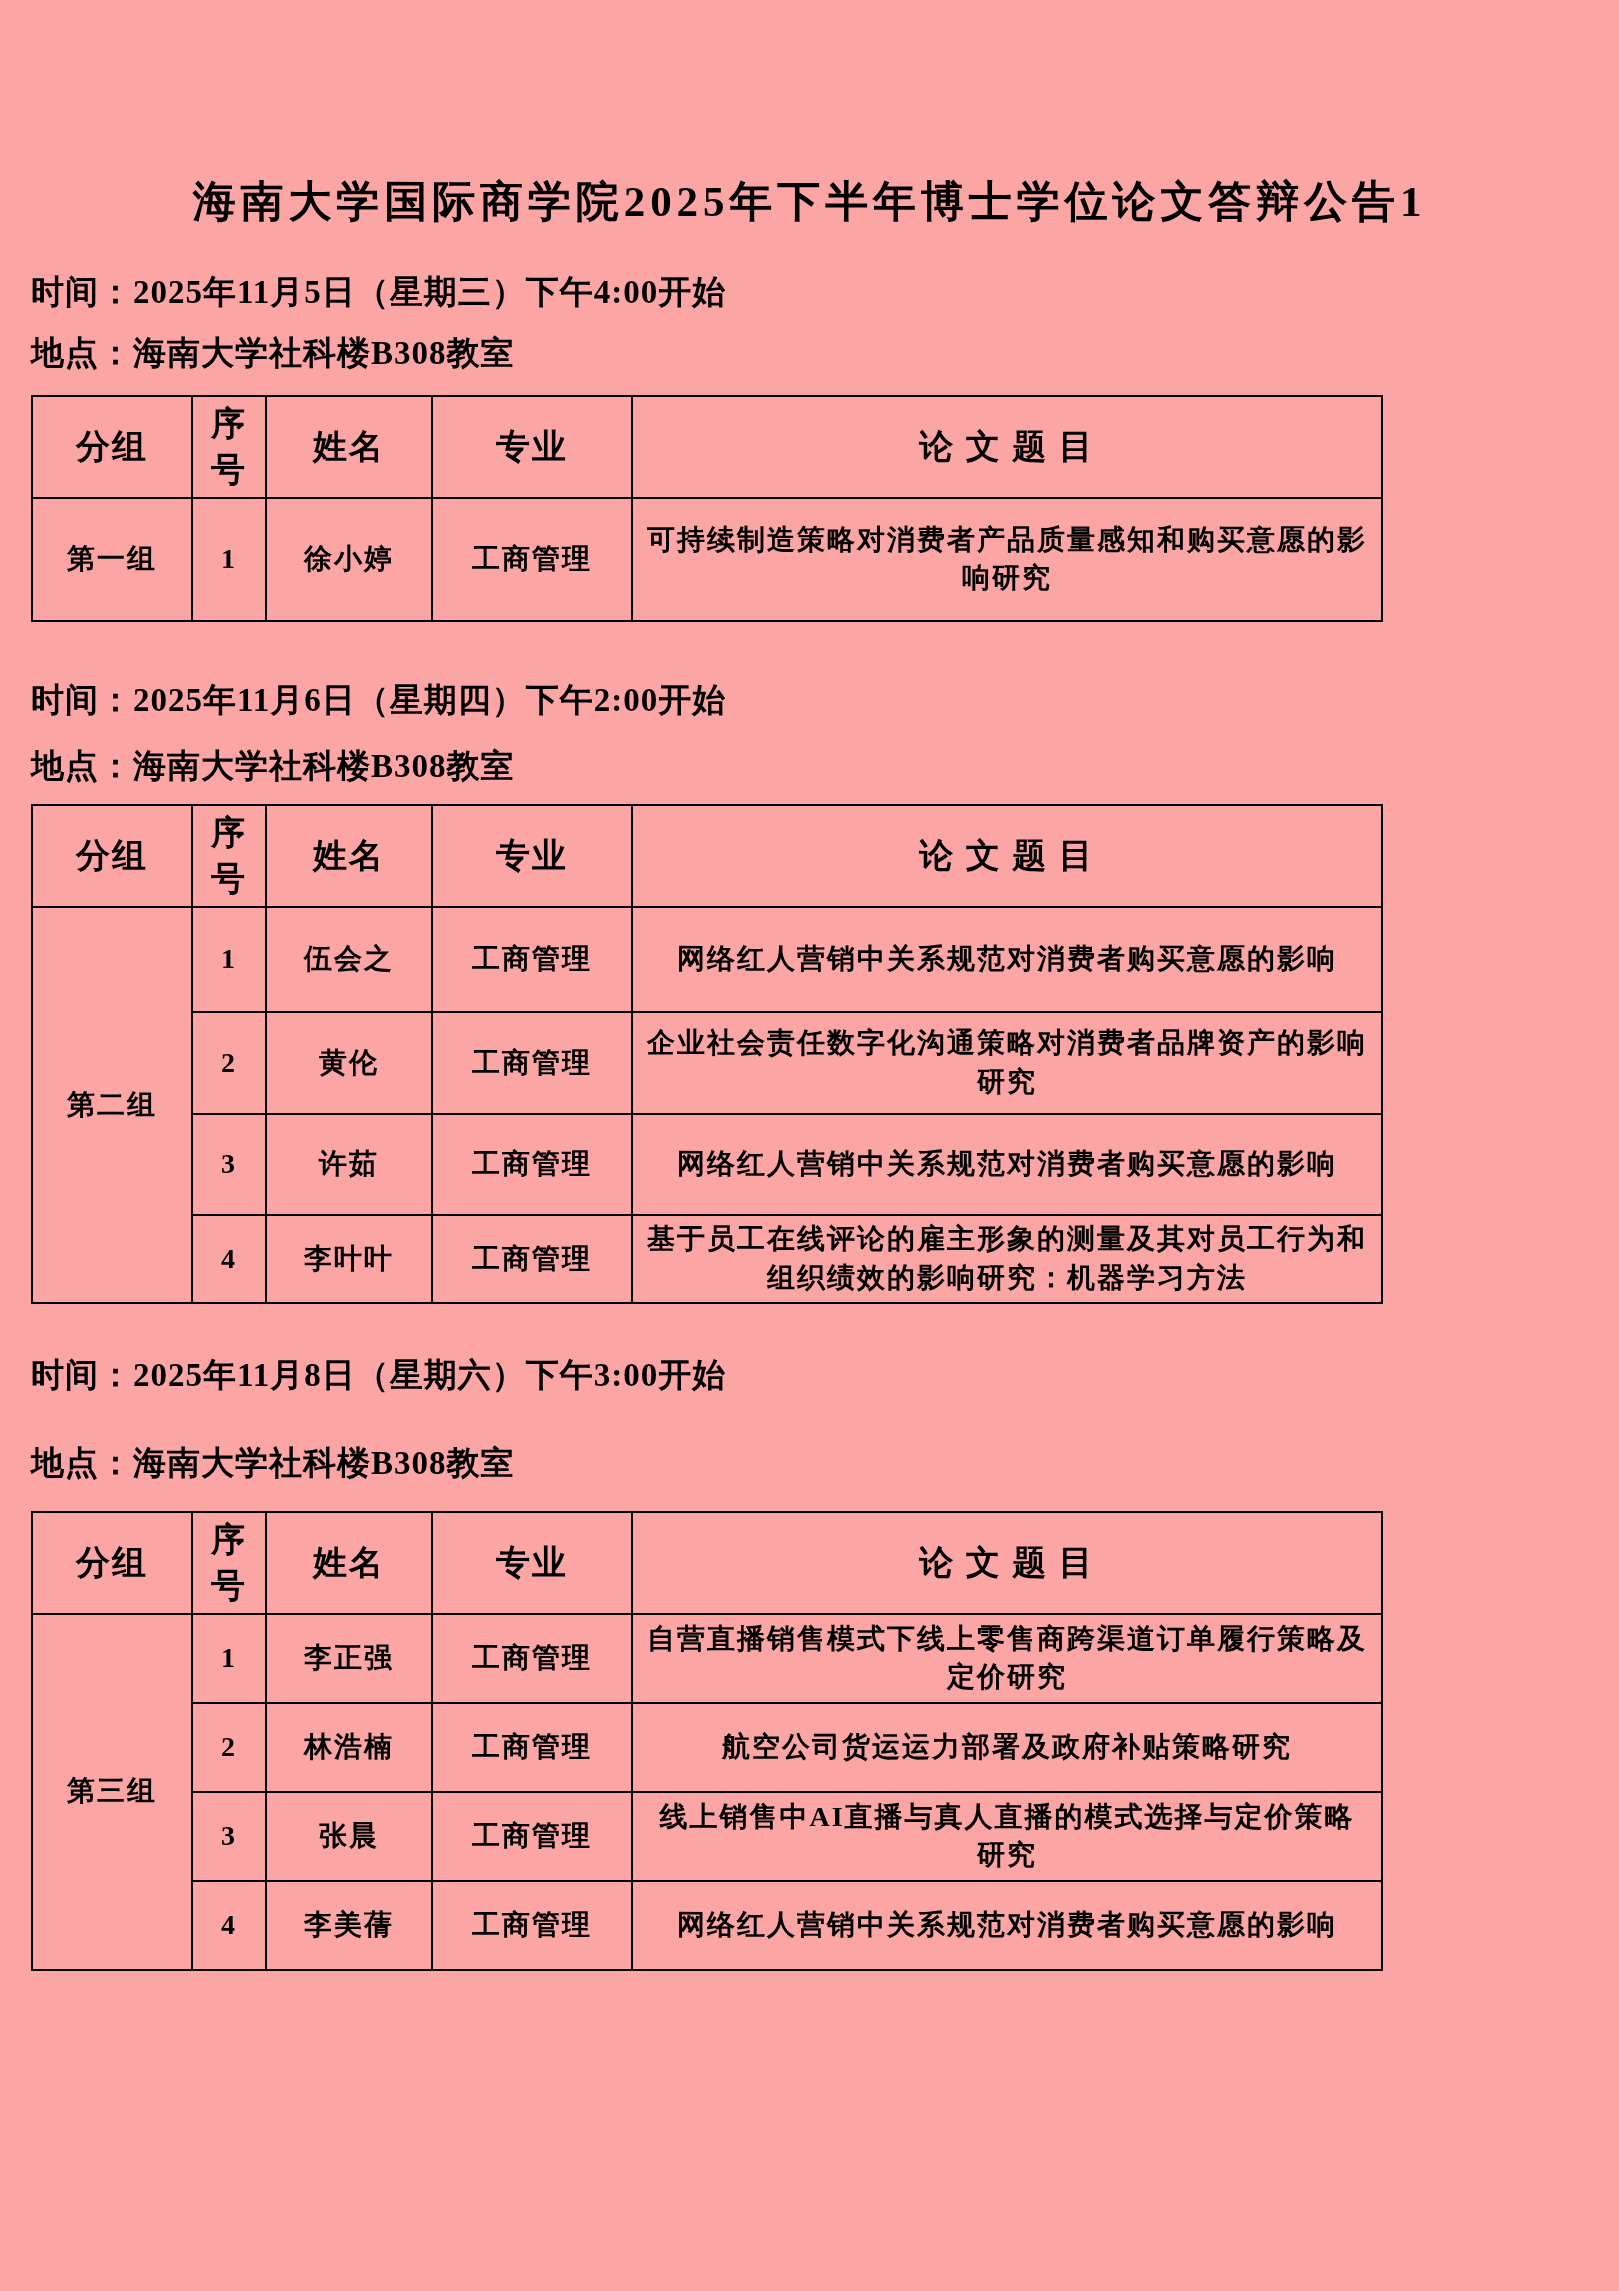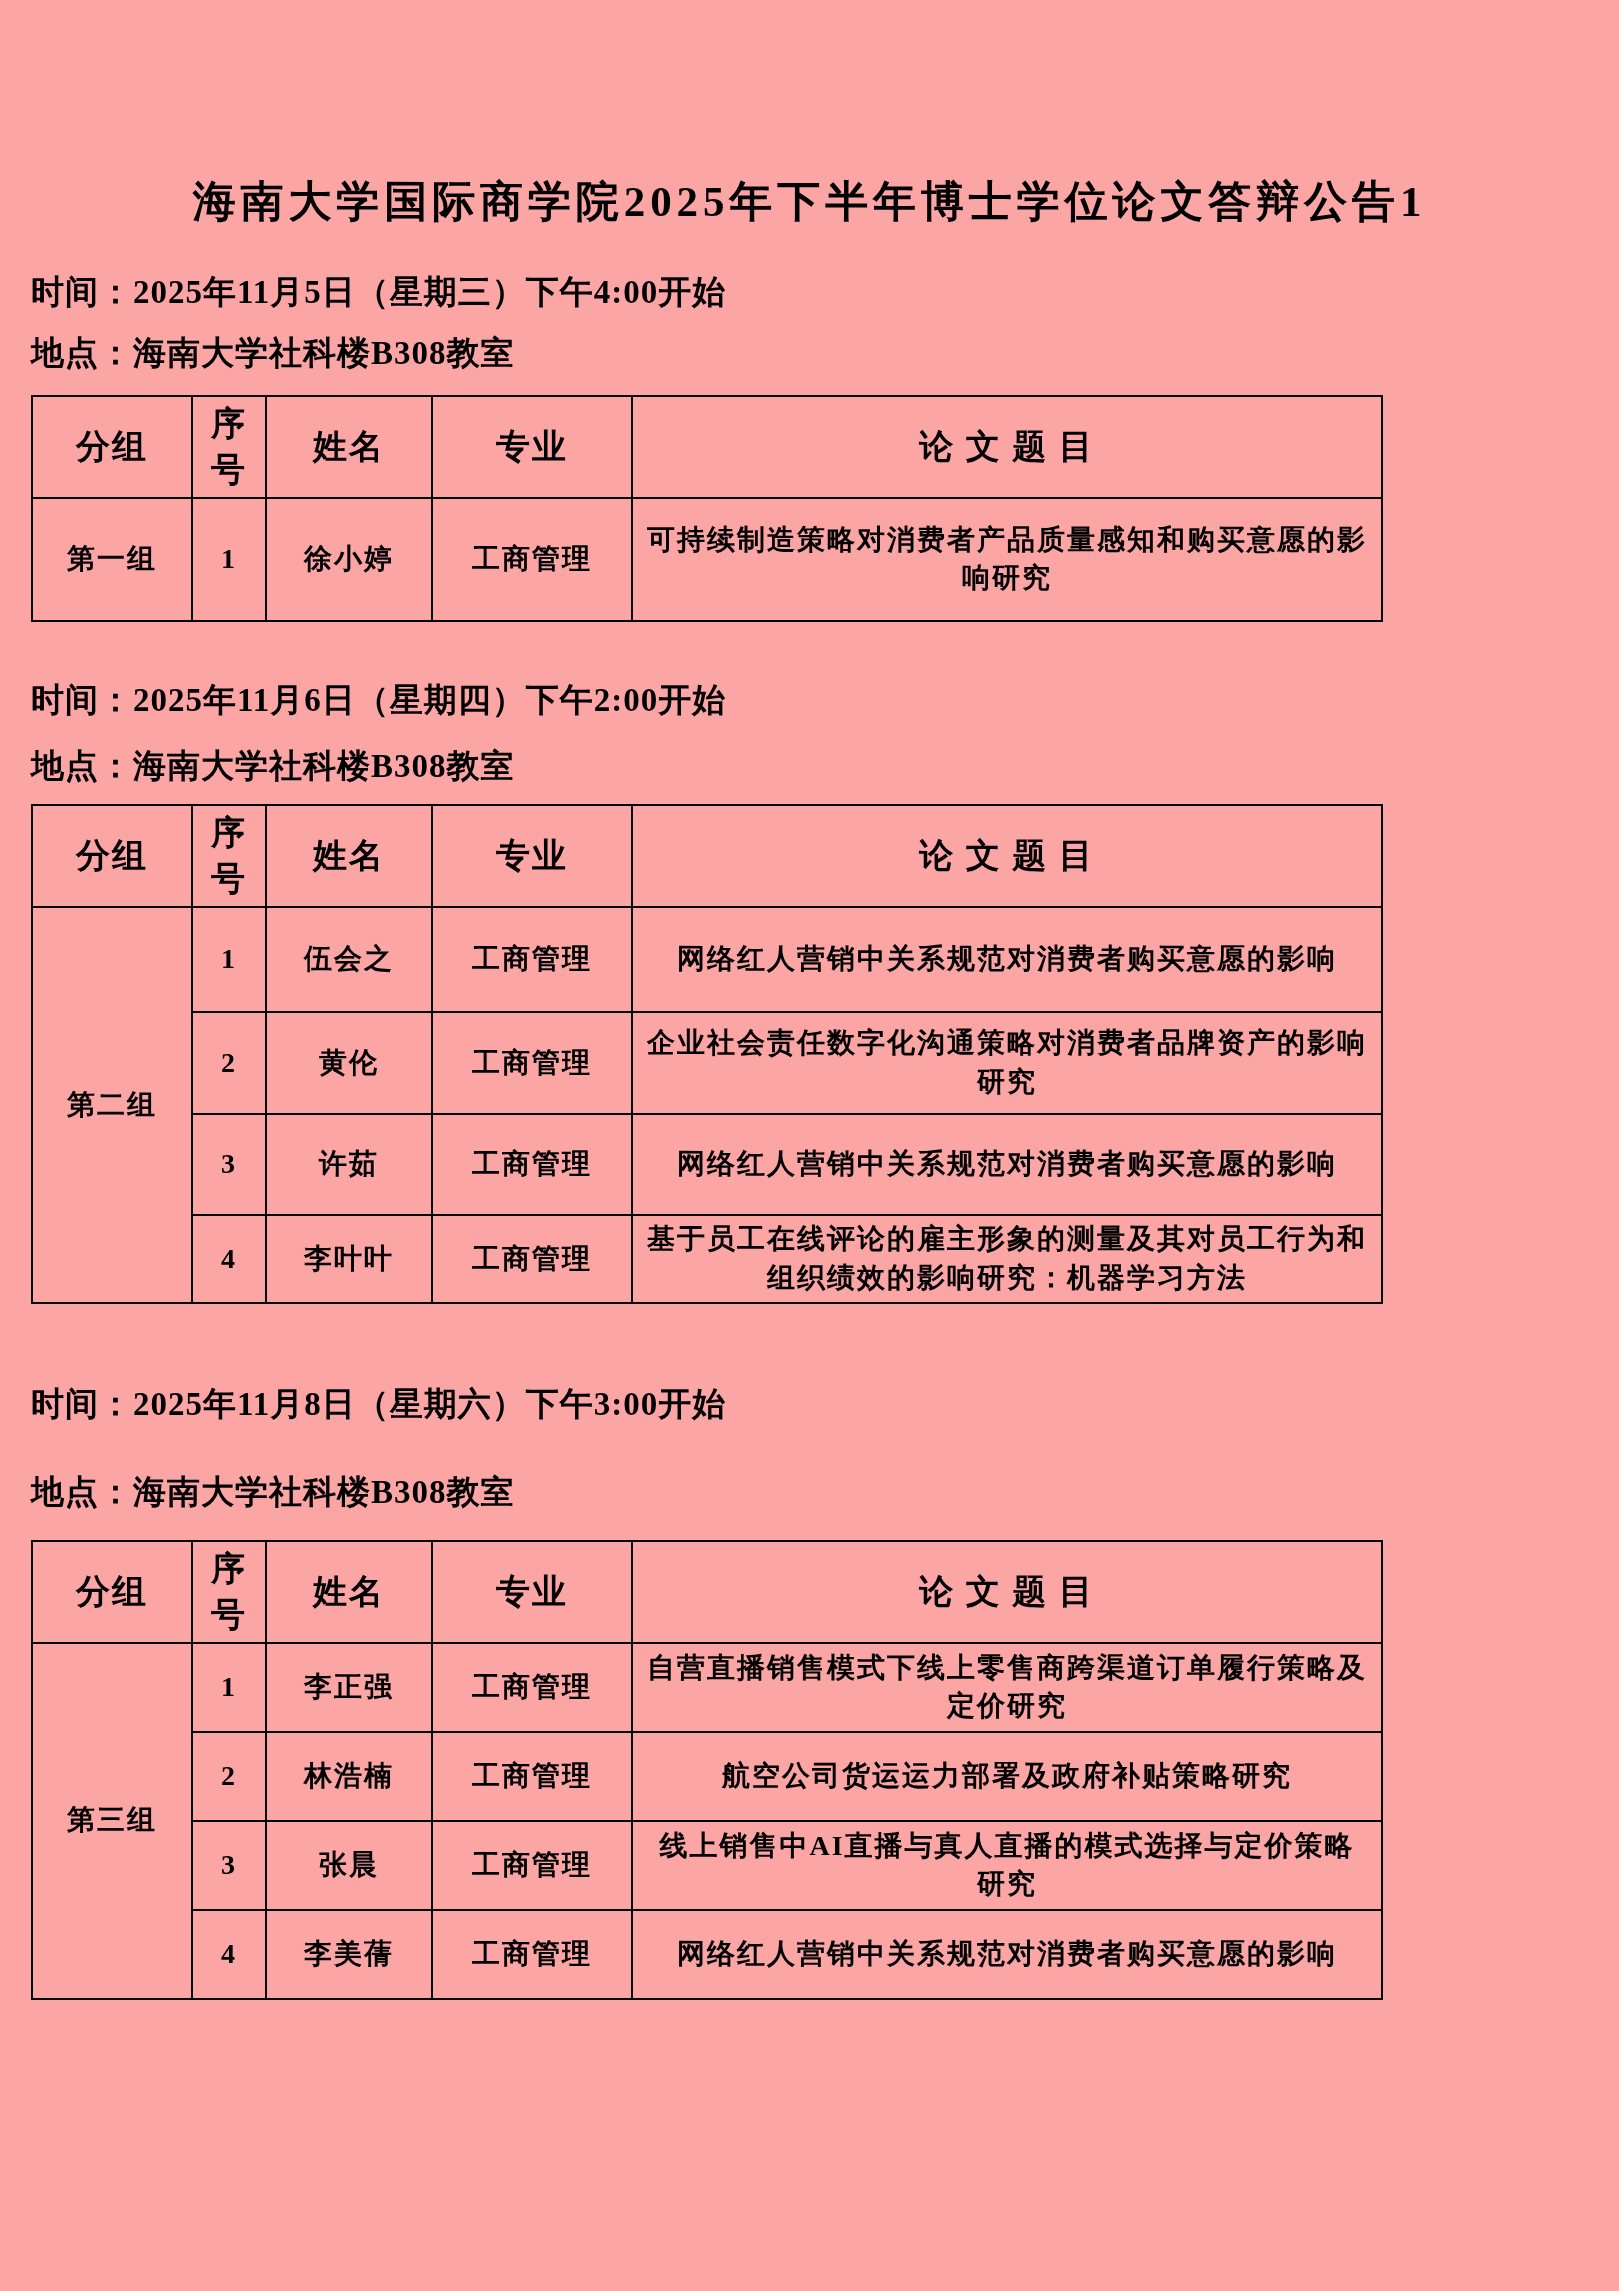--- a/index.html
+++ b/index.html
@@ -37,21 +37,21 @@
     line-height: 1.12;
     letter-spacing: 1px;
   }
   
   .s1 .time { margin-top: 43px; }
   .s1 .loc  { margin-top: 23.5px; }
   .s1 .tbl  { margin-top: 23.5px; }
   .s2 .time { margin-top: 60px; }
   .s2 .loc  { margin-top: 29px; }
   .s2 .tbl  { margin-top: 19.6px; }
-  .s3 .time { margin-top: 82px; }
+  .s3 .time { margin-top: 53px; }
   .s3 .loc  { margin-top: 51px; }
   .s3 .tbl  { margin-top: 29px; }
 
   table.tbl {
     width: 1352px;
     table-layout: fixed;
     border-collapse: collapse;
     border: 2.9px solid #000000;
   }
   .tbl th, .tbl td {

